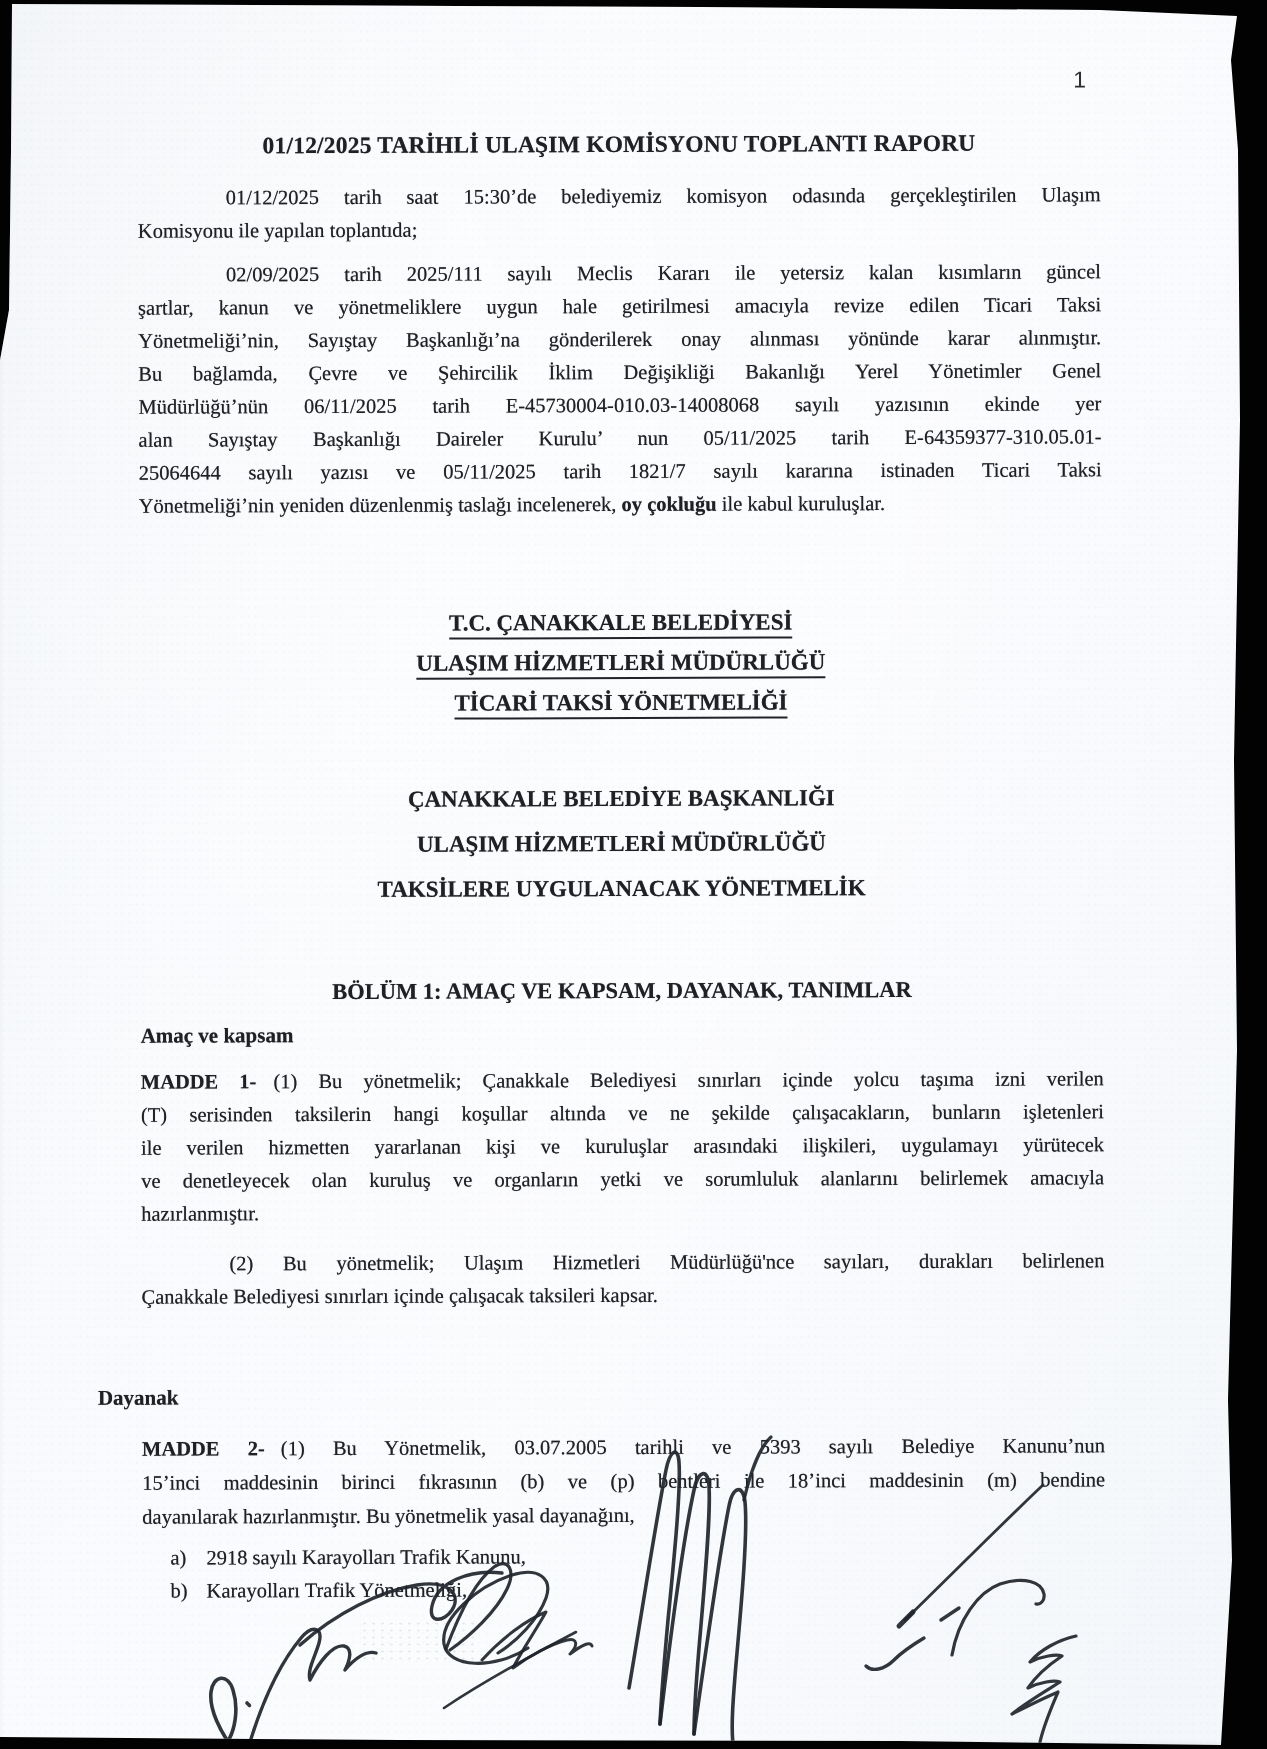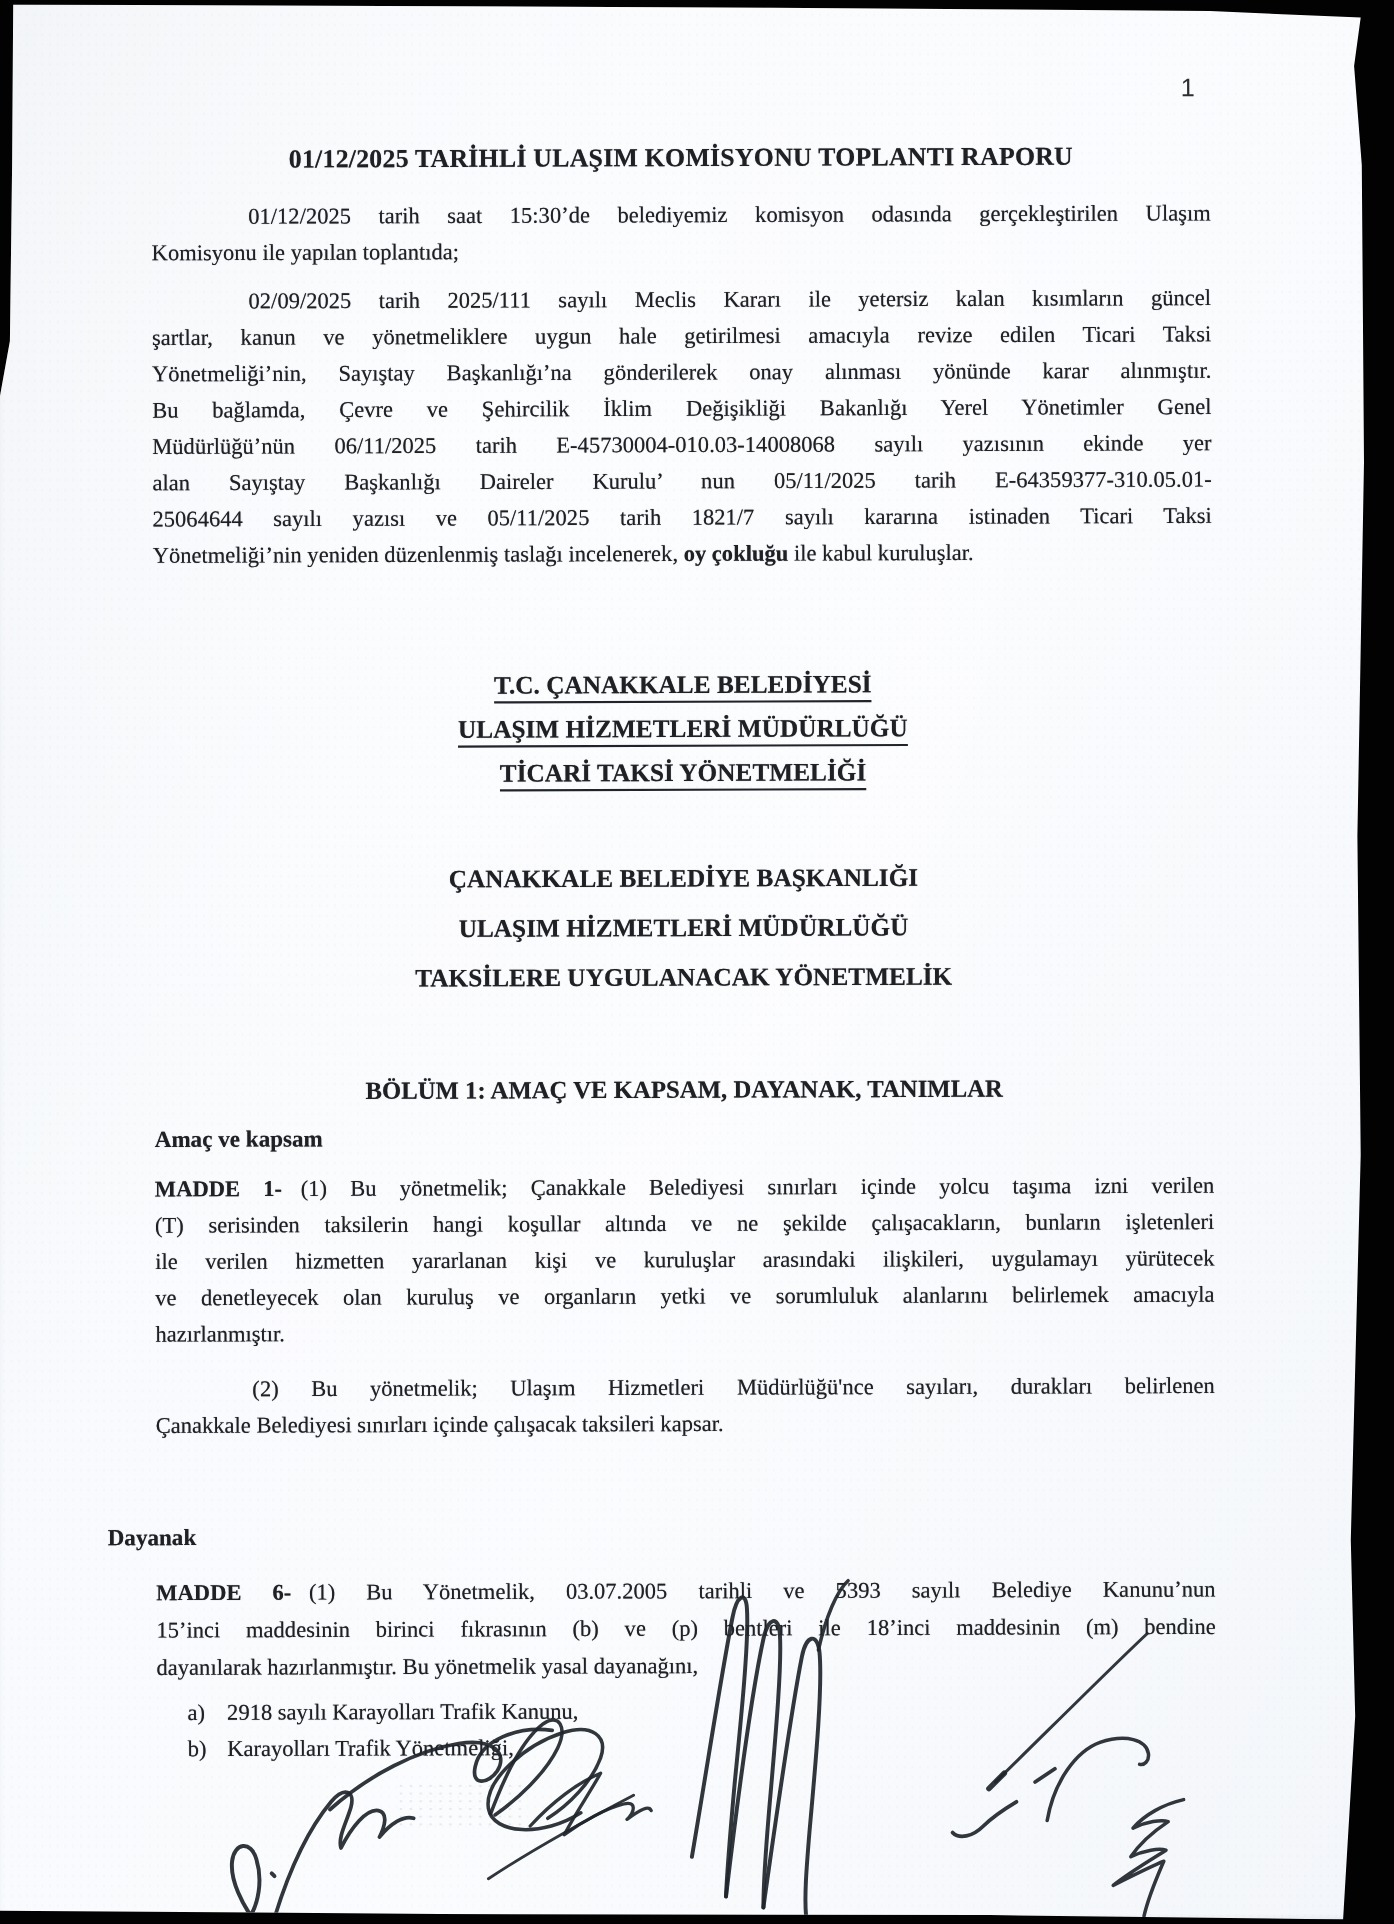--- a/index.html
+++ b/index.html
@@ -127,21 +127,21 @@
     </div>
 
     <div class="block p2b">
       <div class="ln just ind">(2) Bu yönetmelik; Ulaşım Hizmetleri Müdürlüğü'nce sayıları, durakları belirlenen</div>
       <div class="ln">Çanakkale Belediyesi sınırları içinde çalışacak taksileri kapsar.</div>
     </div>
 
     <div class="block dayanak">Dayanak</div>
 
     <div class="block m2">
-      <div class="ln just"><span class="b lbl2">MADDE 6-</span><span>(1) Bu Yönetmelik, 03.07.2005 tarihli ve 5393 sayılı Belediye Kanunu’nun</span></div>
+      <div class="ln just"><span class="b lbl2">MADDE 2-</span><span>(1) Bu Yönetmelik, 03.07.2005 tarihli ve 5393 sayılı Belediye Kanunu’nun</span></div>
       <div class="ln just">15’inci maddesinin birinci fıkrasının (b) ve (p) bentleri ile 18’inci maddesinin (m) bendine</div>
       <div class="ln">dayanılarak hazırlanmıştır. Bu yönetmelik yasal dayanağını,</div>
     </div>
 
     <div class="block list">
       <div class="li"><span class="marker">a)</span><span>2918 sayılı Karayolları Trafik Kanunu,</span></div>
       <div class="li"><span class="marker">b)</span><span>Karayolları Trafik Yönetmeliği,</span></div>
     </div>
   </div>
 

